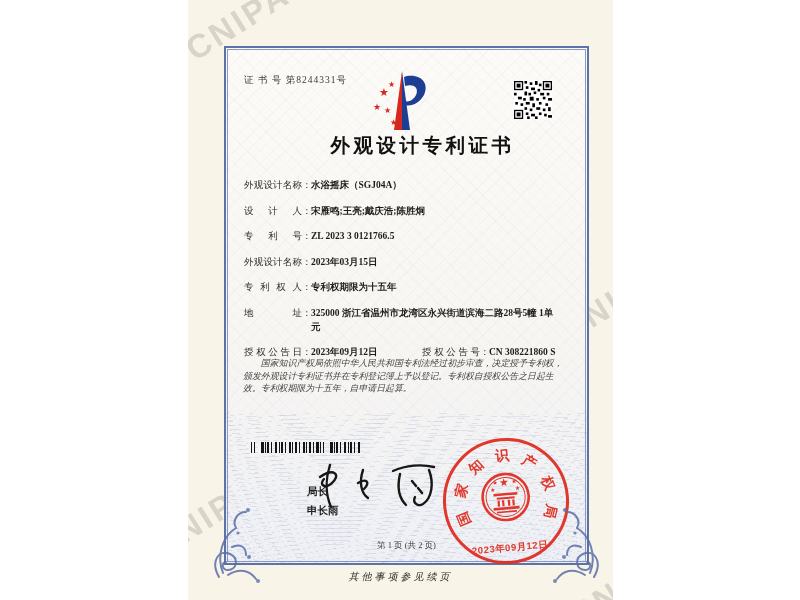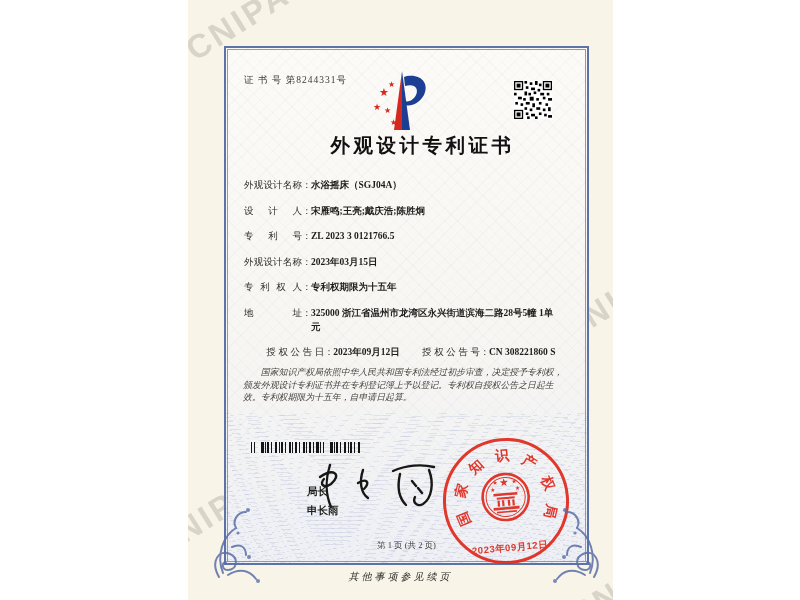--- a/index.html
+++ b/index.html
@@ -35,26 +35,26 @@
 
   .title{position:absolute;left:16px;top:84px;width:100%;text-align:center;
          font-size:19.5px;font-weight:bold;letter-spacing:3.5px;color:#111;}
 
   .fields{position:absolute;left:18px;top:130px;width:320px;}
   .frow{display:flex;margin-bottom:11.5px;font-size:9.5px;line-height:14px;color:#22221f;}
   .flabel{width:58px;text-align:justify;text-align-last:justify;flex:none;color:#2c2c28;}
   .fcolon{flex:none;width:9px;color:#2c2c28;}
   .fvalue{font-weight:bold;color:#1c1c1a;max-width:250px;}
   .grant{display:flex;font-size:9.5px;line-height:14px;margin-top:1px;}
-  .gpair{display:flex;justify-content:center;}
+  .gpair{display:flex;}
   .gpair.first{width:178px;flex:none;}
 
   .paras{position:absolute;left:17px;top:303px;width:320px;
          font-size:8.9px;line-height:12.6px;color:#44443e;font-style:italic;}
-  .paras p{margin:15px 0 4px 0;text-indent:2em;}
+  .paras p{margin:6px 0 4px 0;text-indent:2em;}
 
   .barcode{position:absolute;left:25px;top:394px;width:109px;height:11px;
         background:repeating-linear-gradient(90deg,
           #151515 0 1px, transparent 1px 2.6px,
           #151515 2.6px 4.4px, transparent 4.4px 6.6px,
           #151515 6.6px 7.4px, transparent 7.4px 10.2px,
           #151515 10.2px 12.6px, transparent 12.6px 13.8px);}
 
   .sig{position:absolute;left:74px;top:405px;width:150px;height:62px;}
   .director{position:absolute;left:33px;top:434px;font-family:"Liberation Sans","DejaVu Sans",sans-serif;

